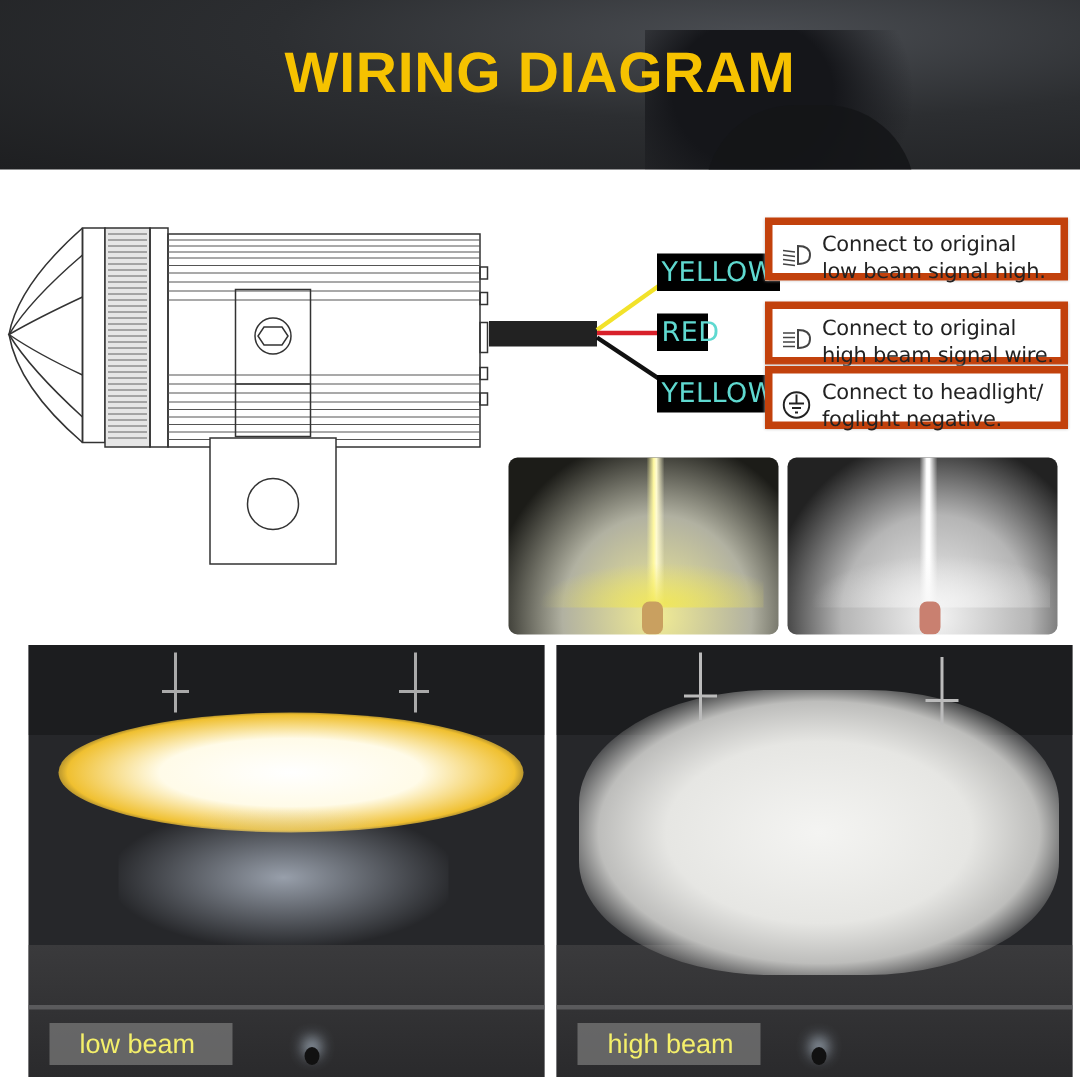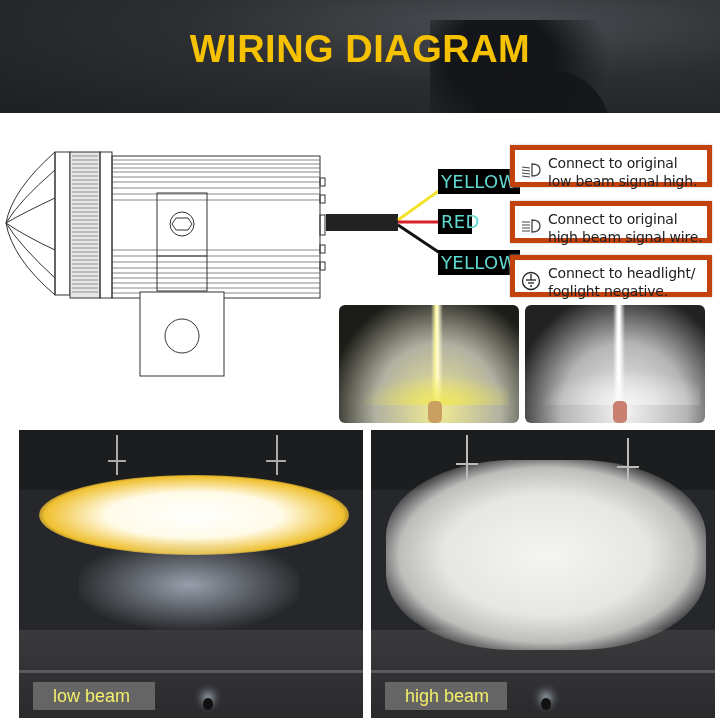--- a/index.html
+++ b/index.html
@@ -150,21 +150,21 @@
         <line x1="2" y1="8" x2="10" y2="8" stroke="#444"></line>
         <line x1="2" y1="11" x2="10" y2="11" stroke="#444"></line>
         <line x1="2" y1="14" x2="10" y2="14" stroke="#444"></line>
       </svg>
   </span>
   <div class="txt">
       <div>Connect to original</div>
       <div>high beam signal wire.</div>
     </div>
 </div>
-<div class="info-box" style="top:255px">
+<div class="info-box" style="top:244px">
   <span class="ico">
     <svg width="20" height="20" viewBox="0 0 20 20">
         <circle cx="10" cy="10" r="8.5" fill="none" stroke="#222" stroke-width="1.3"></circle>
         <line x1="10" y1="3" x2="10" y2="9" stroke="#222" stroke-width="1.3"></line>
         <line x1="5" y1="9" x2="15" y2="9" stroke="#222" stroke-width="1.3"></line>
         <line x1="7" y1="12" x2="13" y2="12" stroke="#222" stroke-width="1.3"></line>
         <line x1="9" y1="15" x2="11" y2="15" stroke="#222" stroke-width="1.3"></line>
       </svg>
   </span>
   <div class="txt">

